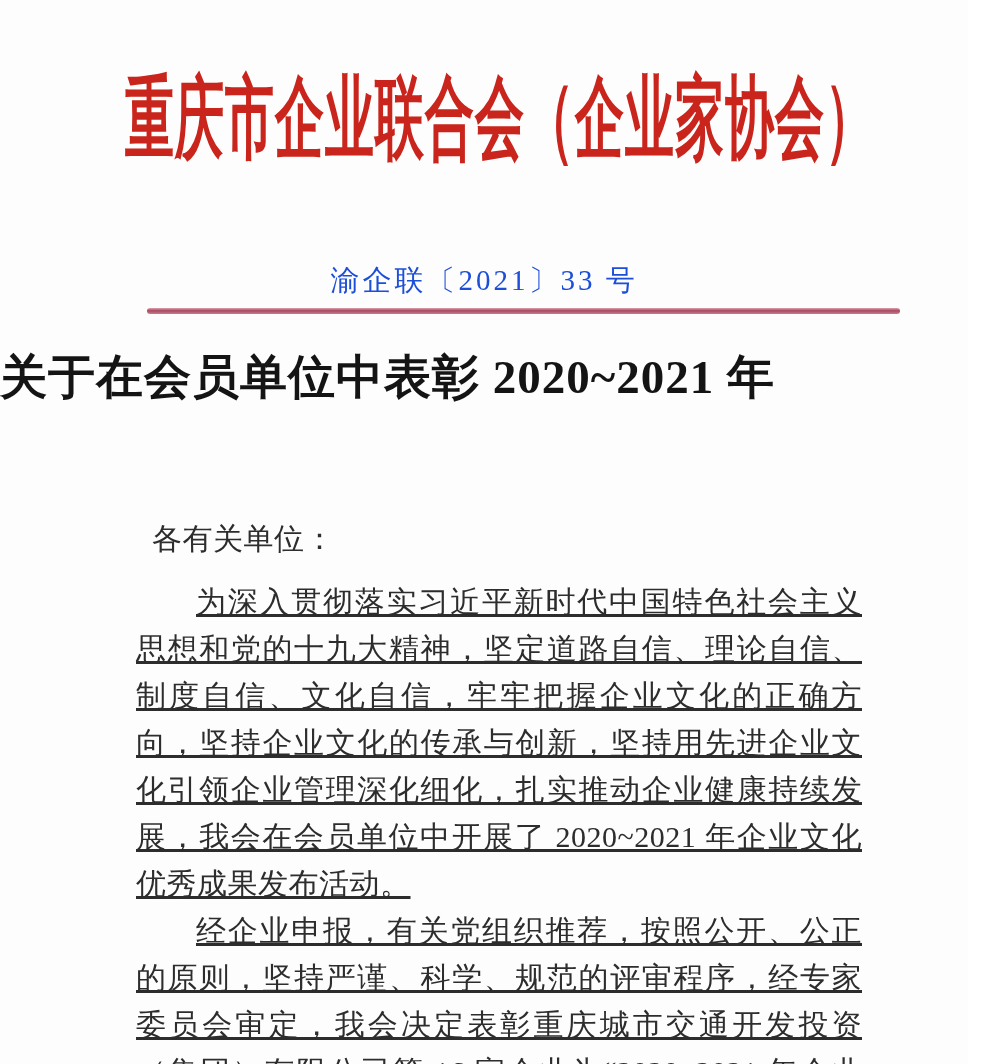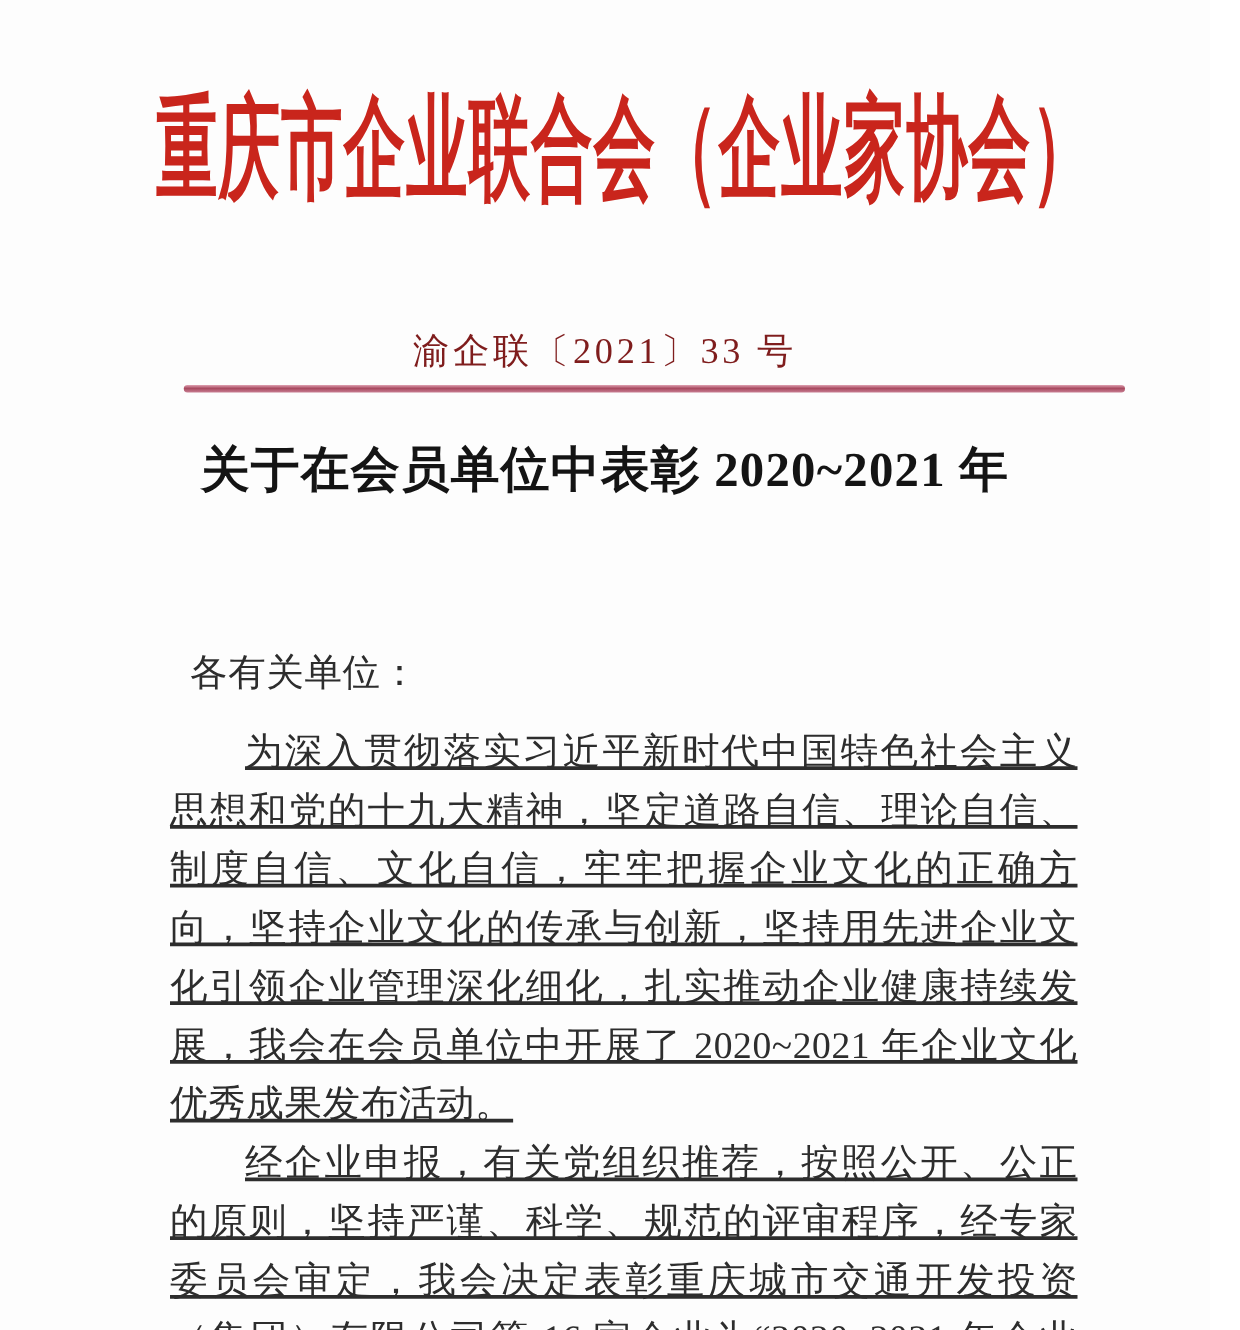--- a/index.html
+++ b/index.html
@@ -38,42 +38,41 @@
   }
   
   .doc-number {
     position: absolute;
     top: 261px;
     left: 0;
     width: 100%;
     text-align: center;
     font-size: 29px;
     letter-spacing: 3px;
-    color: #7f1d1d;
+    color: #1d4ed8;
   }
   
   .red-rule {
     position: absolute;
     top: 308px;
     left: 147px;
     width: 753px;
     height: 6px;
     border-radius: 3px;
     background: linear-gradient(to bottom, #dfa2b2 0%, var(--rule-red, #a84a60) 45%, #c87e92 100%);
   }
   
   .doc-title {
     position: absolute;
     top: 353px;
     left: 0;
     width: 100%;
-    text-align: center;
     font-weight: 700;
     color: #141414;
-    font-size: 39px;
+    font-size: 47px;
     line-height: 48px;
     letter-spacing: 1px;
   }
   
   .doc-body {
     position: absolute;
     top: 499px;
     left: 136px;
     width: 726px;
     font-size: 30px;

